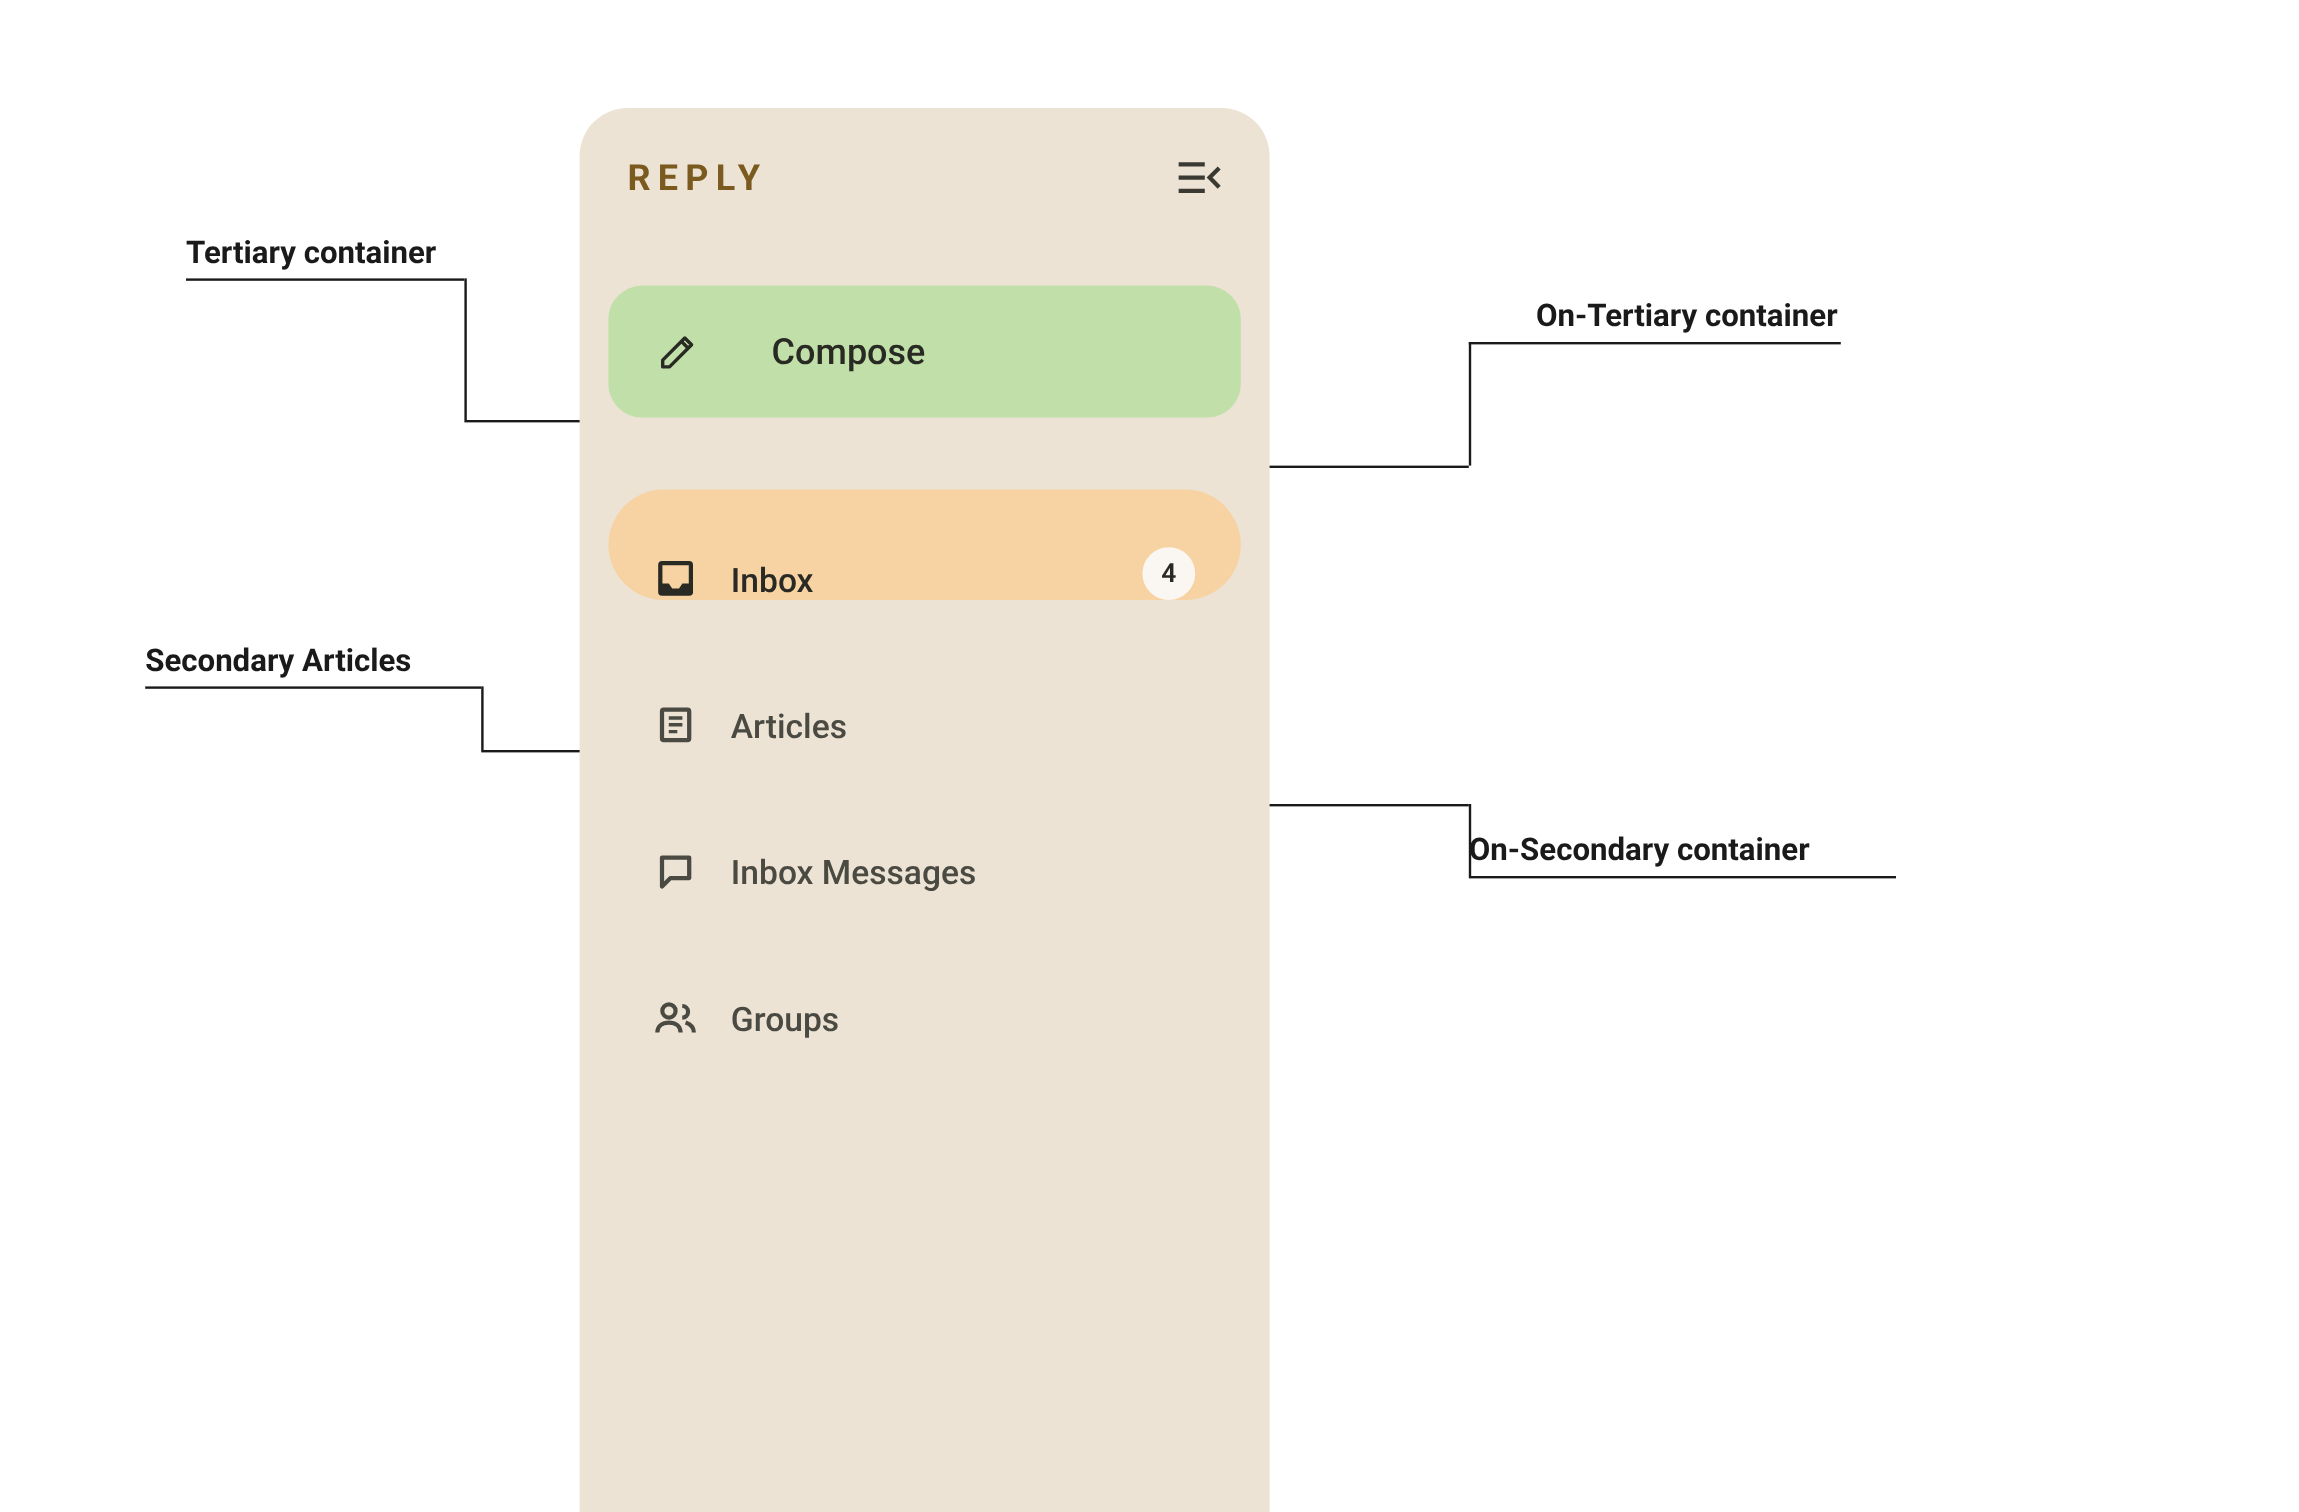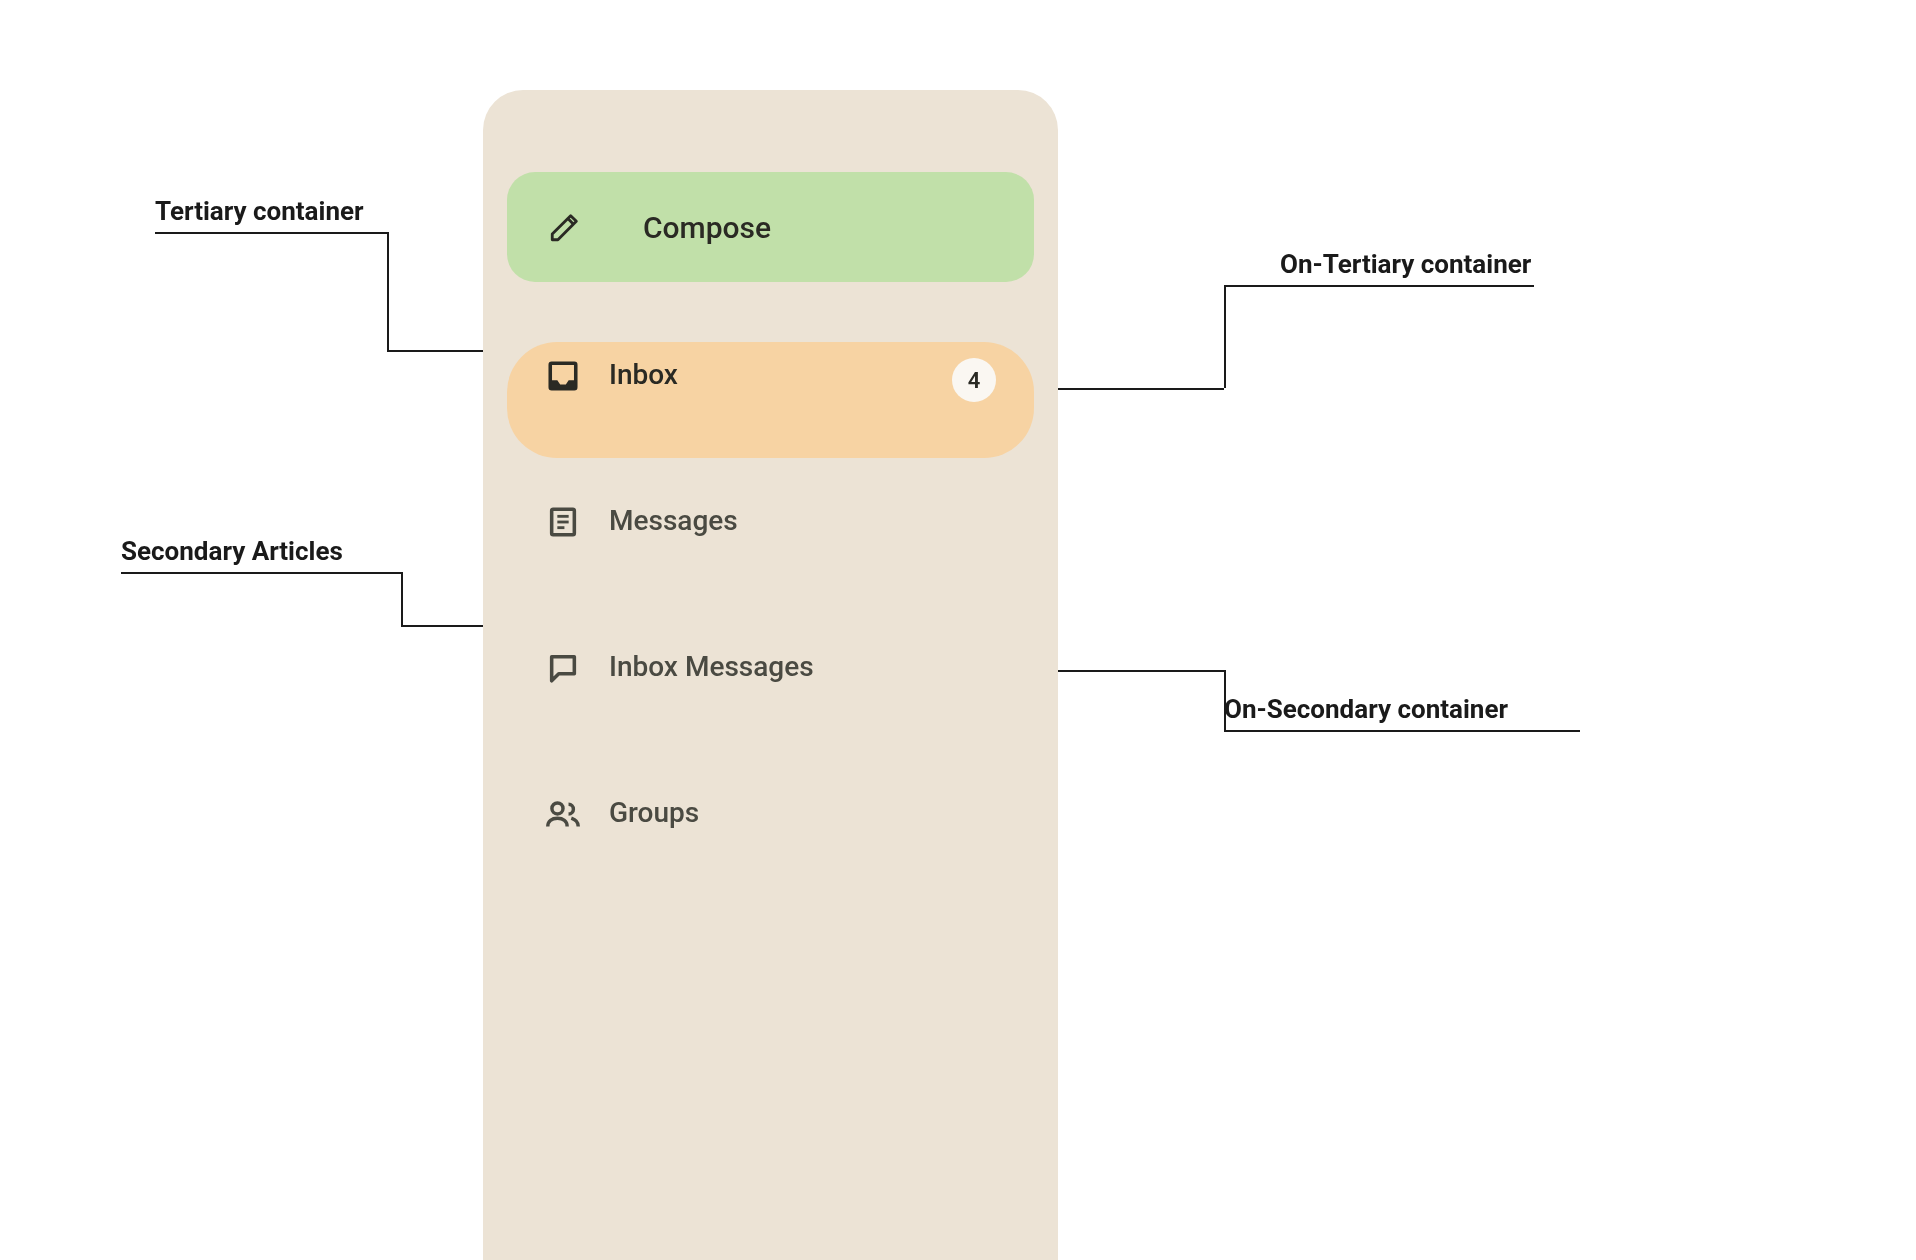--- a/index.html
+++ b/index.html
@@ -53,24 +53,24 @@
       gap: 60px;
       margin-bottom: 60px;
       margin-top: 42px;
     }
     .compose-label {
       font-size: 30px;
       font-weight: 500;
       color: #2a2a24;
     }
     .nav-item {
-      height: 116px;
-      display: flex;
-      align-items: flex-start;
-      padding: 16px 38px;
+      height: 92px;
+      display: flex;
+      align-items: flex-end;
+      padding: 0 38px;
       gap: 28px;
       border-radius: 50px;
       margin-bottom: 30px;
     }
     .nav-item.selected {
       background: #f7d3a3;
     }
     .nav-icon {
       width: 36px;
       height: 36px;
@@ -134,20 +134,31 @@
 <div class="annotation-line annotation-line-h" style="left:1224px; top:285px; width:310px;"></div>
 <div class="annotation-line annotation-line-v" style="left:1224px; top:285px; height:103px;"></div>
 <div class="annotation-line annotation-line-h" style="left:875px; top:388px; width:349px;"></div>
 
 <div class="annotation" style="left:1224px; top:694px;text-align:right;">On-Secondary container</div>
 <div class="annotation-line annotation-line-h" style="left:1224px; top:730px; width:356px;"></div>
 <div class="annotation-line annotation-line-v" style="left:1224px; top:670px; height:60px;"></div>
 <div class="annotation-line annotation-line-h" style="left:714px; top:670px; width:510px;"></div>
 
 <div class="drawer">
+  <div class="drawer-header">
+    <div class="app-title">REPLY</div>
+    <div class="menu-collapse-icon">
+      <svg width="36" height="28" viewBox="0 0 36 28" fill="none">
+        <line x1="0" y1="3" x2="22" y2="3" stroke="#3a3a32" stroke-width="3.5"></line>
+        <line x1="0" y1="14" x2="22" y2="14" stroke="#3a3a32" stroke-width="3.5"></line>
+        <line x1="0" y1="25" x2="22" y2="25" stroke="#3a3a32" stroke-width="3.5"></line>
+        <path d="M34 6 L26 14 L34 22" stroke="#3a3a32" stroke-width="3.5" fill="none"></path>
+      </svg>
+    </div>
+  </div>
 
   <div class="compose-button">
     <span class="nav-icon">
       <svg width="34" height="34" viewBox="0 0 24 24" fill="none">
         <path d="M3 21 L3 17 L16 4 L20 8 L7 21 Z" stroke="#2a2a24" stroke-width="2" stroke-linejoin="round"></path>
         <line x1="14" y1="6" x2="18" y2="10" stroke="#2a2a24" stroke-width="2"></line>
       </svg>
     </span>
     <span class="compose-label">Compose</span>
   </div>
@@ -165,21 +176,21 @@
 
   <div class="nav-item">
     <span class="nav-icon">
       <svg width="34" height="34" viewBox="0 0 24 24" fill="none">
         <rect x="4" y="3" width="16" height="18" rx="1" stroke="#4a4a42" stroke-width="2.5" fill="none"></rect>
         <line x1="8" y1="8" x2="16" y2="8" stroke="#4a4a42" stroke-width="2"></line>
         <line x1="8" y1="12" x2="16" y2="12" stroke="#4a4a42" stroke-width="2"></line>
         <line x1="8" y1="16" x2="13" y2="16" stroke="#4a4a42" stroke-width="2"></line>
       </svg>
     </span>
-    <span class="nav-label">Messages</span>
+    <span class="nav-label">Articles</span>
   </div>
 
   <div class="nav-item">
     <span class="nav-icon">
       <svg width="34" height="34" viewBox="0 0 24 24" fill="none">
         <path d="M4 4 L20 4 L20 16 L9 16 L4 21 Z" stroke="#4a4a42" stroke-width="2.5" fill="none" stroke-linejoin="round"></path>
       </svg>
     </span>
     <span class="nav-label">Inbox Messages</span>
   </div>

